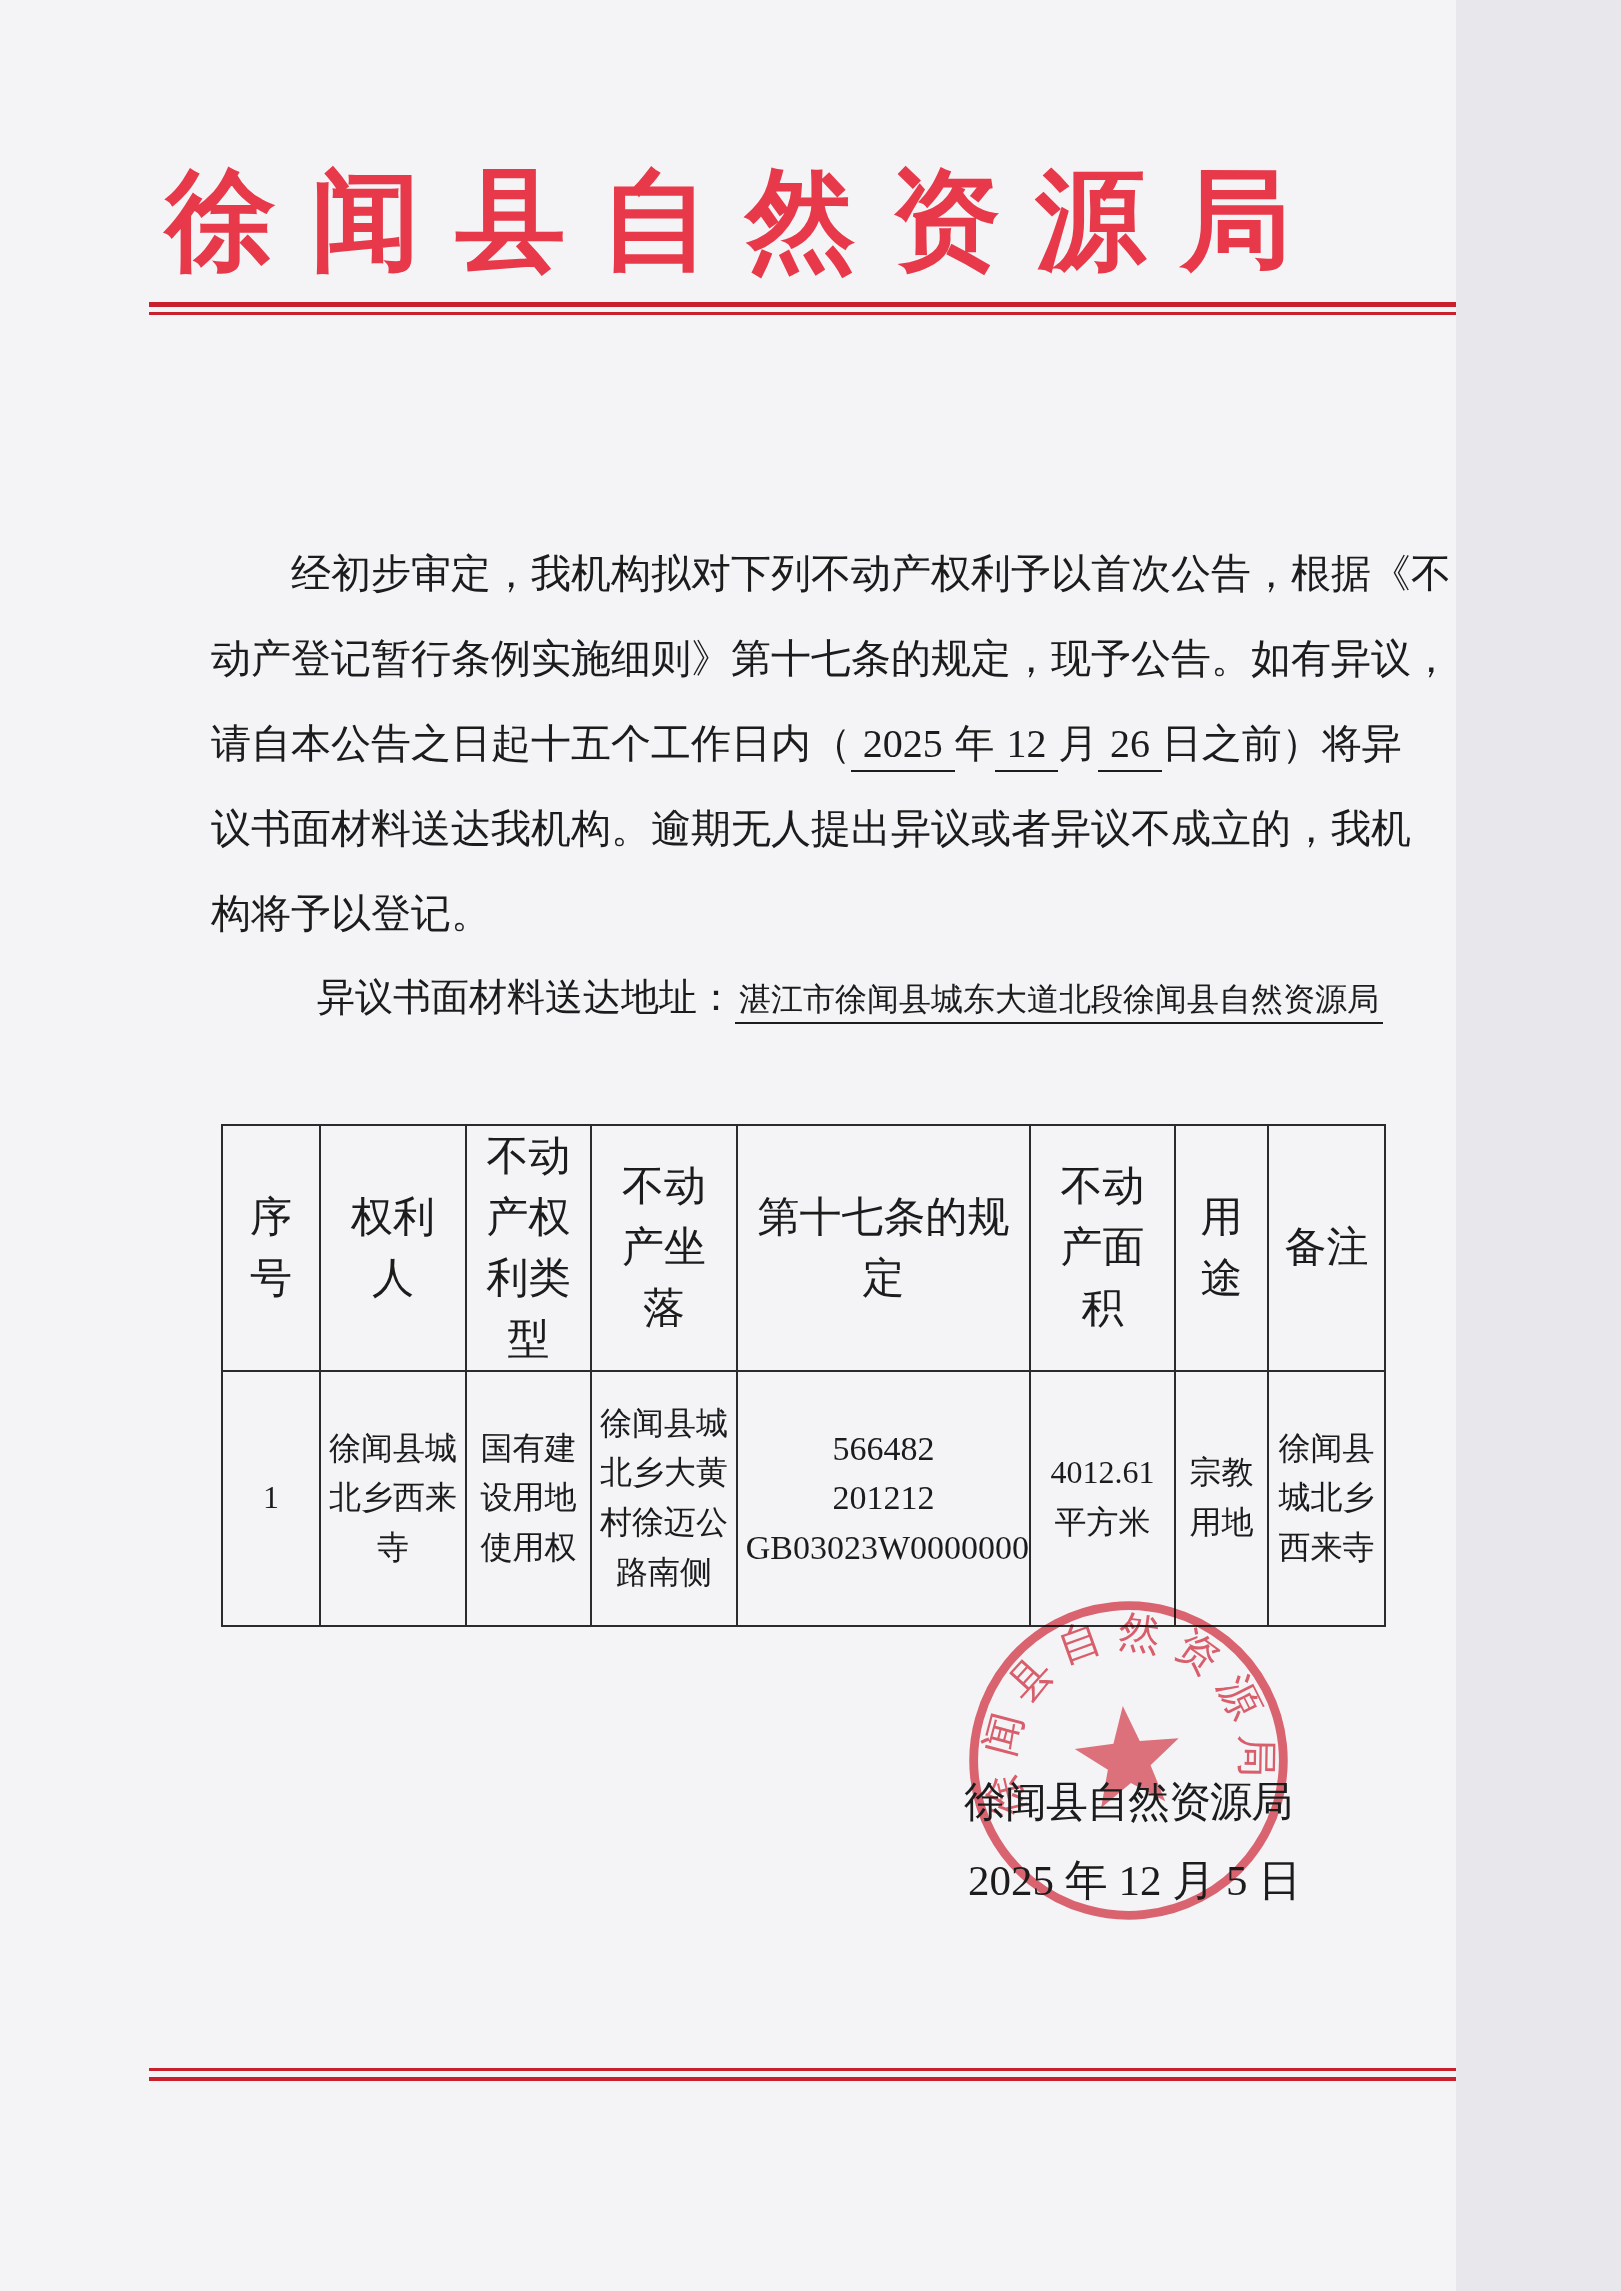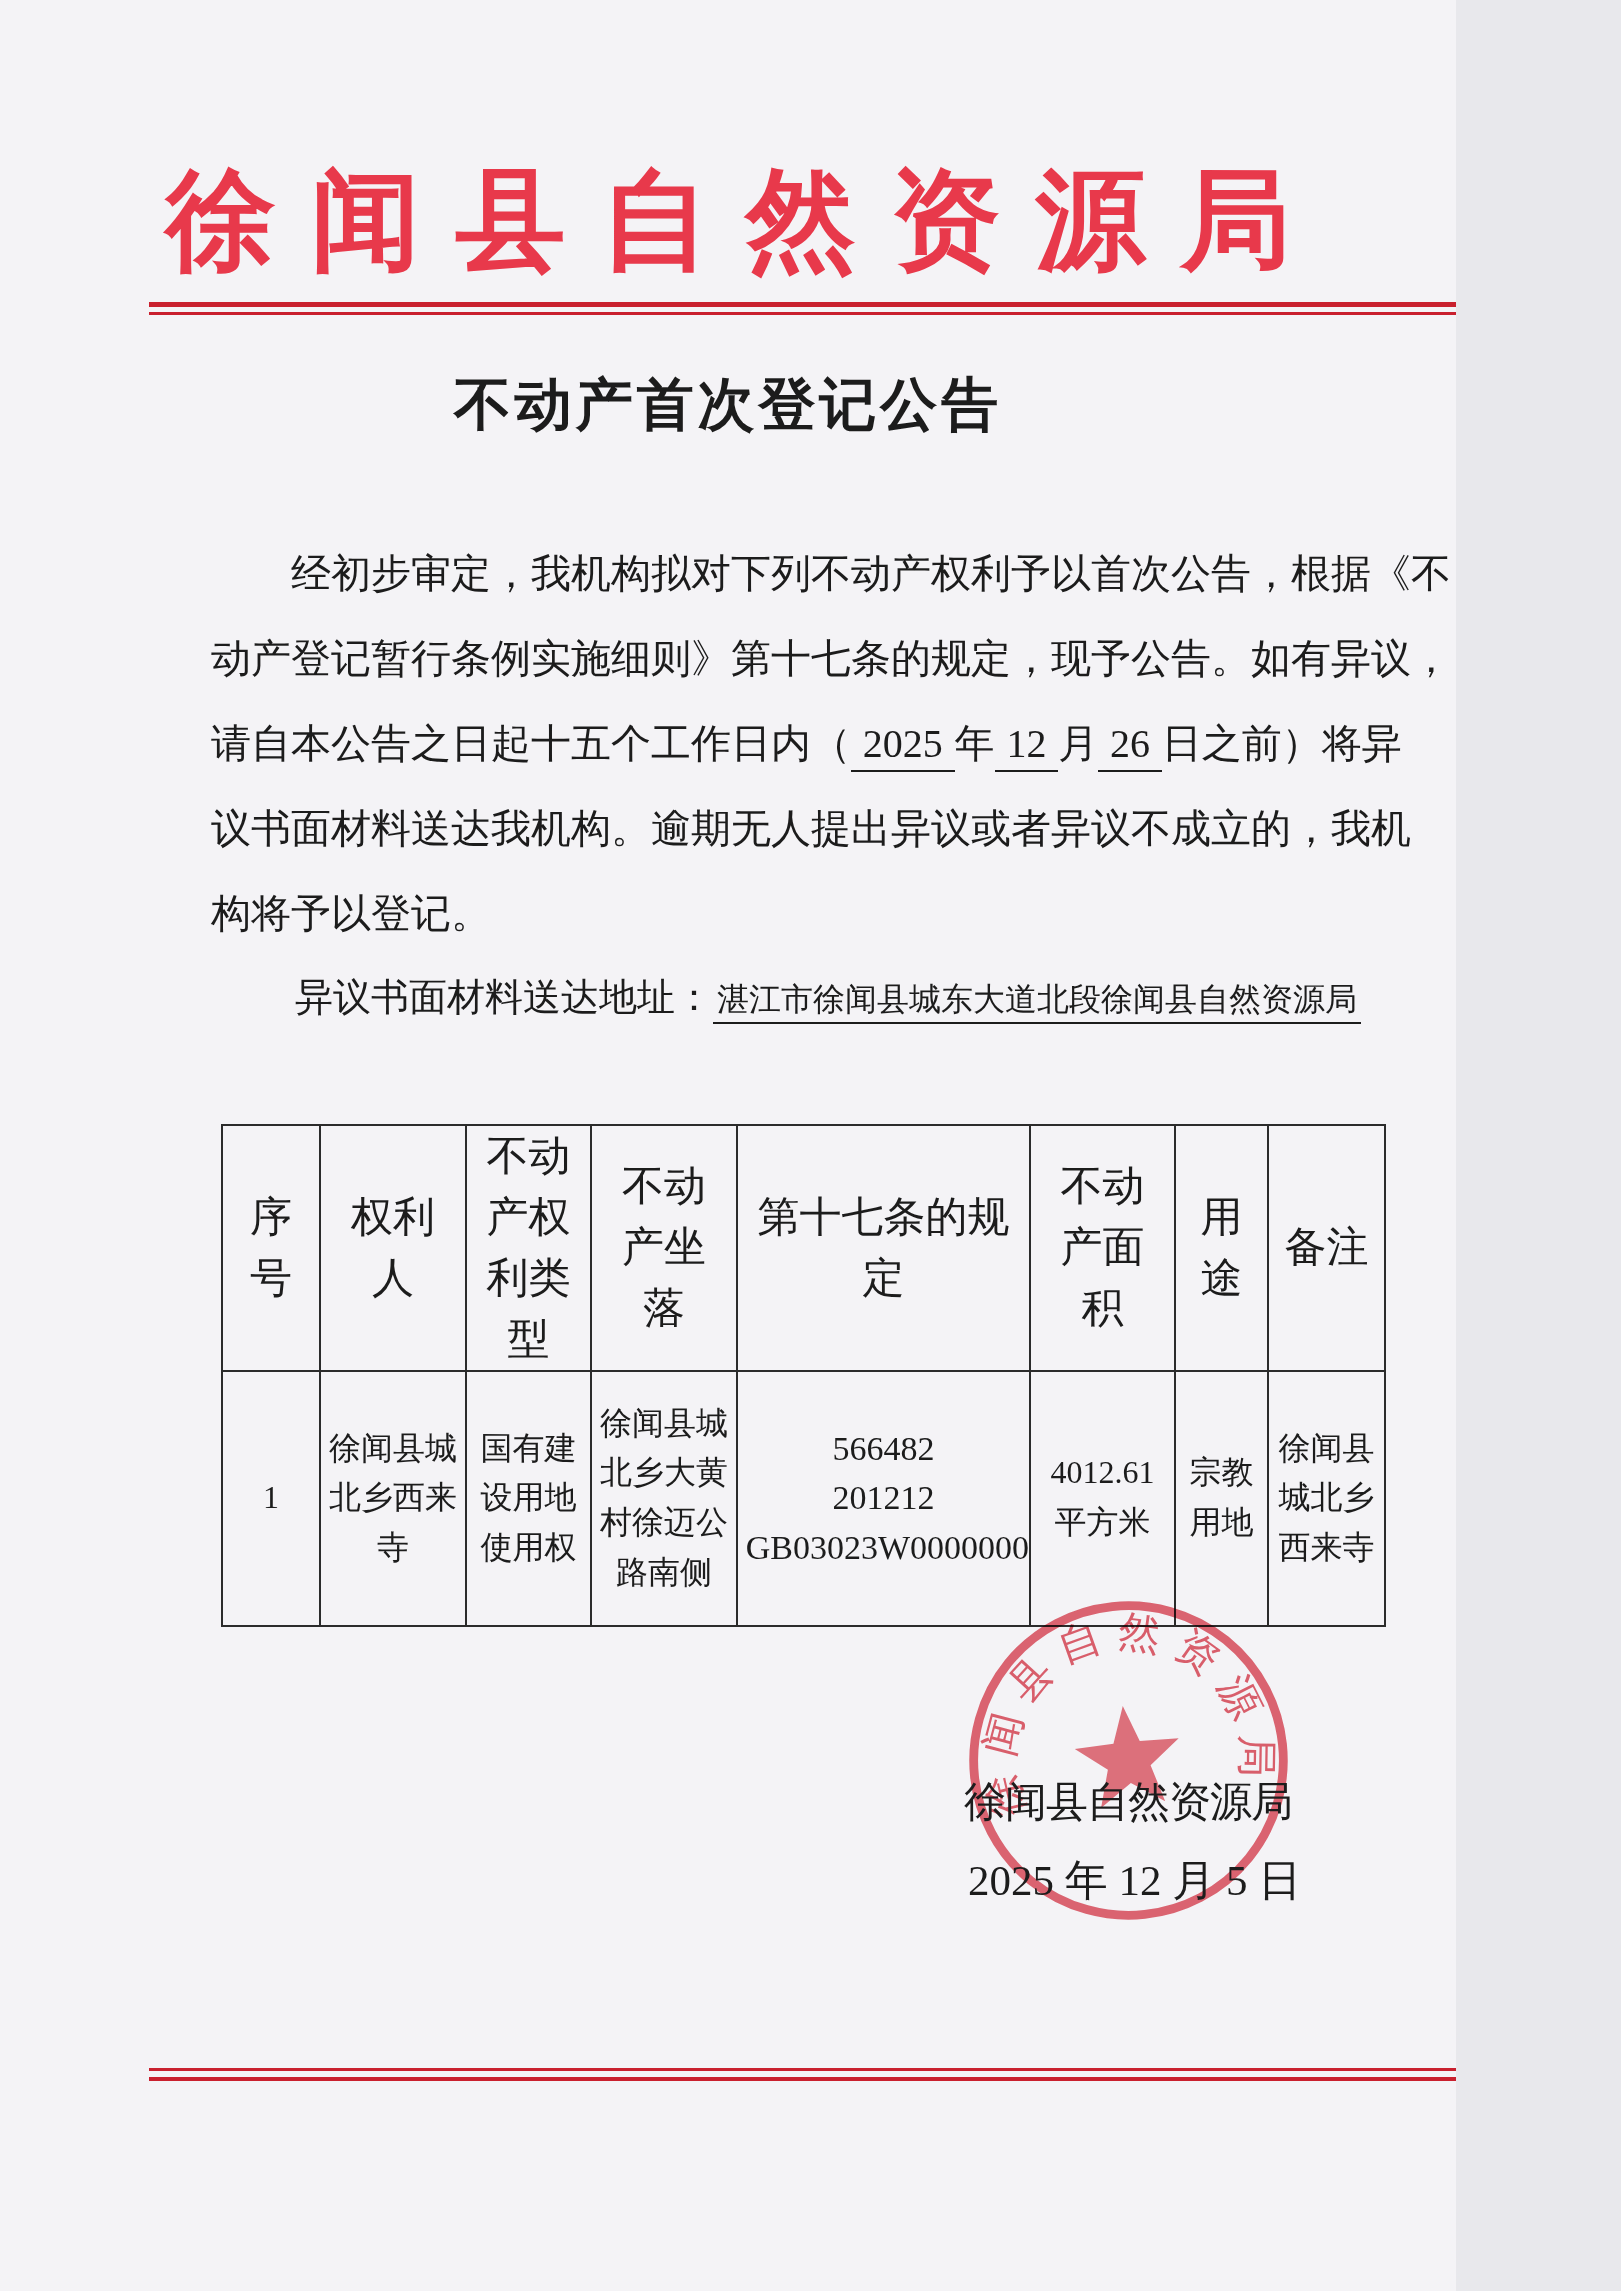--- a/index.html
+++ b/index.html
@@ -43,21 +43,21 @@
   }
   .bline.justify{text-align:justify;text-align-last:justify;text-justify:inter-character;}
   .bline.indent{padding-left:80px;}
   .u{
     border-bottom:2.9px solid #1c1c1c;
     padding:0 11.8px 3.9px 11.8px;
     margin-top:48px;
   }
   
   .address-line{
-    position:absolute;top:955px;left:197px;width:1264px;
+    position:absolute;top:955px;left:219px;width:1264px;
     height:85px;line-height:85px;
     padding-left:98px;
     font-size:38px;white-space:nowrap;
   }
   .addr-value{
     font-size:32px;
     border-bottom:2.9px solid #1c1c1c;
     padding:0 3.9px 4.9px 3.9px;
   }
   .contact-line{
@@ -109,21 +109,20 @@
 </style>
 </head>
 <body>
 
 <div class="page">
 
   <div class="letterhead">徐闻县自然资源局</div>
   <div class="rule rule-top-thick"></div>
   <div class="rule rule-top-thin"></div>
 
-  <h1 class="doc-title">不动产首次登记公告</h1>
 
   <div class="body-text">
     <div class="bline indent justify">经初步审定，我机构拟对下列不动产权利予以首次公告，根据《不</div>
     <div class="bline justify">动产登记暂行条例实施细则》第十七条的规定，现予公告。如有异议，</div>
     <div class="bline justify"><span>请自本公告之日起十五个工作日内（</span><span class="u">2025</span><span>年</span><span class="u">12</span><span>月</span><span class="u">26</span><span>日之前）将异</span></div>
     <div class="bline justify">议书面材料送达我机构。逾期无人提出异议或者异议不成立的，我机</div>
     <div class="bline">构将予以登记。</div>
   </div>
 
   <div class="address-line"><span>异议书面材料送达地址：</span><span class="addr-value">湛江市徐闻县城东大道北段徐闻县自然资源局</span></div>

